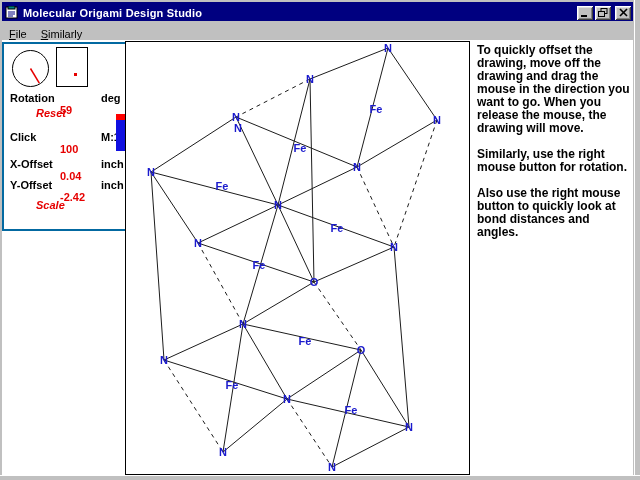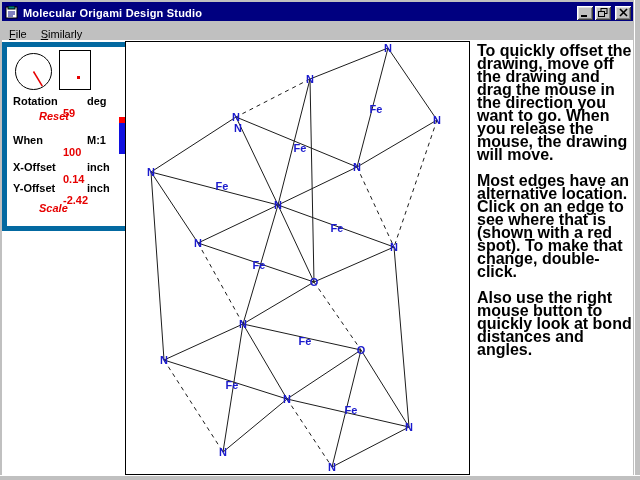--- a/index.html
+++ b/index.html
@@ -27,42 +27,42 @@
   .menubar { position:absolute; left:2px; top:21px; right:7px; height:25px; background:#c0c0c0;
              display:flex; align-items:center; font-size:11px; color:#000; }
   .menu-item { padding:2px 7px; display:inline-block; }
   .menu-item::first-letter { text-decoration:underline; }
 
   
   .client { position:absolute; left:2px; top:40px; right:7px; bottom:5px; background:#ffffff; }
 
   
   .panel { position:absolute; left:0px; top:2px; width:140px; height:189px; background:#ffffff;
-           border:5px solid #0369a1; font-size:11px; font-weight:bold; color:#000; }
+           border:2px solid #0369a1; font-size:11px; font-weight:bold; color:#000; }
   .dial-svg { position:absolute; left:0; top:0; }
   .preview-box { position:absolute; left:52px; top:3px; width:32px; height:40px; background:#fff; border:1px solid #000; }
   .preview-dot { position:absolute; left:17px; top:25px; width:3px; height:3px; background:#e60000; }
   .prow { position:absolute; left:0; width:123px; height:13px; }
   .prow .lbl  { position:absolute; left:6px; color:#000; }
   .prow .val  { position:absolute; left:56px; color:#e60000;margin-top:12px; }
-  .prow .unit { position:absolute; left:80px; color:#000;text-align:right; }
+  .prow .unit { position:absolute; left:97px; color:#000;text-align:right; }
   .italic-red { position:absolute; color:#e60000; font-style:italic; font-weight:bold;text-align:right; }
   .slider { position:absolute; left:112px; top:70px; width:12px; height:37px; background:#1010e0; }
   .slider .cap { position:absolute; left:0; top:0; width:100%; height:6px; background:#ff0000; }
 
   
   .canvas-box { position:absolute; left:123px; top:1px; width:345px; height:434px;
                 background:#ffffff; border:1px solid #000000; }
   .canvas-box svg { display:block; }
   .bond { stroke:#1c1c1c; stroke-width:1; }
   .bond.dashed { stroke-dasharray:4 4; }
   .atom { fill:#1a1acd; font-family:"Liberation Sans",sans-serif; font-weight:bold; font-size:11px; }
 
   
-  .help { position:absolute; left:475px; top:4px; width:157px; font-size:16px; font-weight:bold;
+  .help { position:absolute; left:475px; top:4px; width:157px; font-size:12px; font-weight:bold;
           color:#000000; line-height:13px; }
   .help p { margin-bottom:13px; }
 </style>
 </head>
 <body>
 
 <div class="win-frame">
 
   <div class="titlebar">
     <svg class="app-icon" viewBox="0 0 14 13">
@@ -111,31 +111,31 @@
       </div>
 
       <div class="prow" style="top:48px">
         <span class="lbl">Rotation</span>
         <span class="val">59</span>
         <span class="unit">deg</span>
       </div>
       <span class="italic-red" style="left:32px; top:63px">Reset</span>
 
       <div class="prow" style="top:87px">
-        <span class="lbl">When</span>
+        <span class="lbl">Click</span>
         <span class="val">100</span>
         <span class="unit">M:1</span>
       </div>
       <div class="slider">
         <div class="cap"></div>
       </div>
 
       <div class="prow" style="top:114px">
         <span class="lbl">X-Offset</span>
-        <span class="val">0.14</span>
+        <span class="val">0.04</span>
         <span class="unit">inch</span>
       </div>
       <div class="prow" style="top:135px">
         <span class="lbl">Y-Offset</span>
         <span class="val">-2.42</span>
         <span class="unit">inch</span>
       </div>
       <span class="italic-red" style="left:32px; top:155px">Scale</span>
     </div>
 
@@ -204,21 +204,21 @@
           <text x="38" y="322" text-anchor="middle" class="atom">N</text>
           <text x="161" y="361" text-anchor="middle" class="atom">N</text>
           <text x="283" y="389" text-anchor="middle" class="atom">N</text>
           <text x="97" y="414" text-anchor="middle" class="atom">N</text>
           <text x="206" y="429" text-anchor="middle" class="atom">N</text>
         </svg>
     </div>
 
     <div class="help">
       <p>To quickly offset the drawing, move off the drawing and drag the mouse in the direction you want to go. When you release the mouse, the drawing will move.</p>
-      <p>Most edges have an alternative location. Click on an edge to see where that is (shown with a red spot). To make that change, double-click.</p>
+      <p>Similarly, use the right mouse button for rotation.</p>
       <p>Also use the right mouse button to quickly look at bond distances and angles.</p>
     </div>
 
   </div>
 
   <div class="frame-right"></div>
   <div class="frame-bottom"></div>
 </div>
 
 </body></html>

